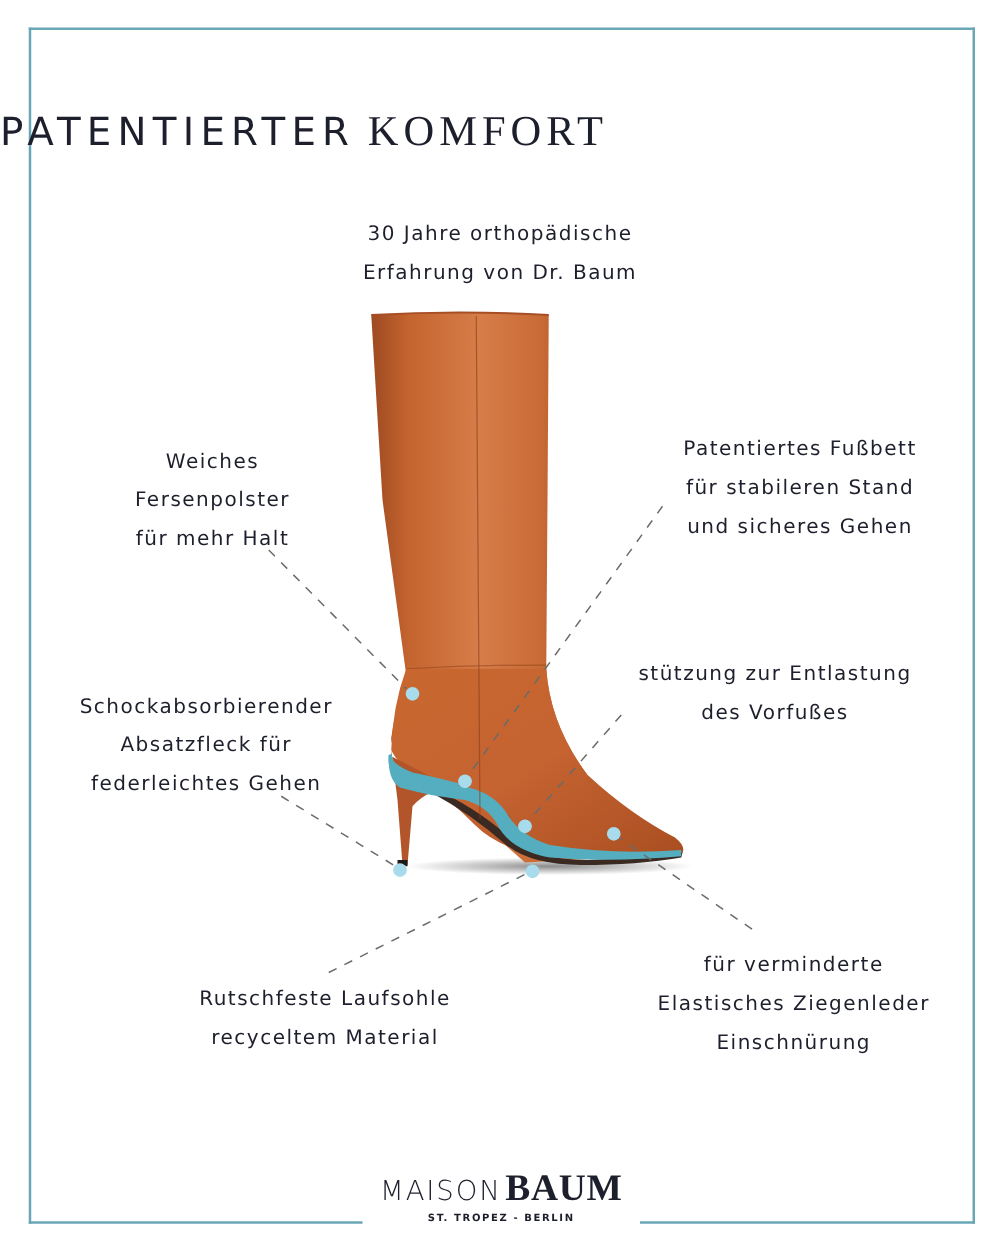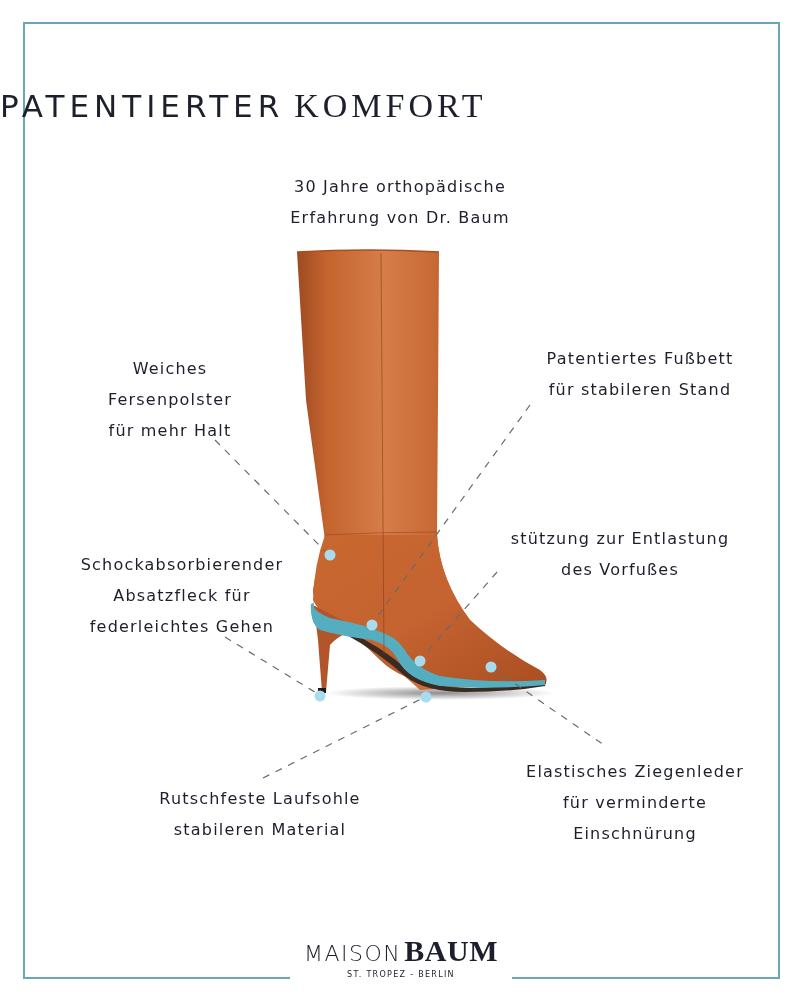--- a/index.html
+++ b/index.html
@@ -56,21 +56,21 @@
       line-height: 31px;
       letter-spacing: 1.2px;
       color: #1d1f2c;
       white-space: nowrap;
     }
     .label div { display: block; text-align: center; }
 
     #lbl-top { left: 200px; top: 171px; width: 400px; }
     #lbl-heelpad { left: 70px; top: 353px; width: 200px; }
     #lbl-footbed { left: 500px; top: 343px; width: 280px; }
-    #lbl-shock { left: 47px; top: 549px; width: 270px; }
+    #lbl-shock { left: 30px; top: 549px; width: 270px; }
     #lbl-arch { left: 470px; top: 523px; width: 300px; }
     #lbl-sole { left: 120px; top: 783px; width: 280px; }
     #lbl-leather { left: 490px; top: 756px; width: 290px; }
 
     .illustration {
       position: absolute;
       left: 0;
       top: 0;
       width: 800px;
       height: 1000px;
@@ -100,20 +100,21 @@
       font-weight: 700;
       font-size: 30px;
       letter-spacing: 0.5px;
       margin-left: 3px;
     }
     .logo-sub {
       font-size: 8px;
       letter-spacing: 1.3px;
       margin-top: 3px;
       white-space: nowrap;
+      font-weight: bold;
     }
   </style>
 </head>
 <body>
 
 <div class="frame-top"></div>
 <div class="frame-left"></div>
 <div class="frame-right"></div>
 <div class="frame-bottom-l"></div>
 <div class="frame-bottom-r"></div>
@@ -188,41 +189,42 @@
 
 <div class="label" id="lbl-heelpad">
   <div>Weiches</div>
   <div>Fersenpolster</div>
   <div>für mehr Halt</div>
 </div>
 
 <div class="label" id="lbl-footbed">
   <div>Patentiertes Fußbett</div>
   <div>für stabileren Stand</div>
+  <div>und sicheres Gehen</div>
 </div>
 
 <div class="label" id="lbl-shock">
   <div>Schockabsorbierender</div>
   <div>Absatzfleck für</div>
   <div>federleichtes Gehen</div>
 </div>
 
 <div class="label" id="lbl-arch">
   <div>stützung zur Entlastung</div>
   <div>des Vorfußes</div>
 </div>
 
 <div class="label" id="lbl-sole">
   <div>Rutschfeste Laufsohle</div>
-  <div>stabileren Material</div>
+  <div>recyceltem Material</div>
 </div>
 
 <div class="label" id="lbl-leather">
+  <div>für verminderte</div>
   <div>Elastisches Ziegenleder</div>
-  <div>für verminderte</div>
   <div>Einschnürung</div>
 </div>
 
 <div class="logo">
   <div class="logo-main">
     <span class="maison">MAISON</span><span class="baum">BAUM</span>
   </div>
   <div class="logo-sub">ST. TROPEZ - BERLIN</div>
 </div>
 

